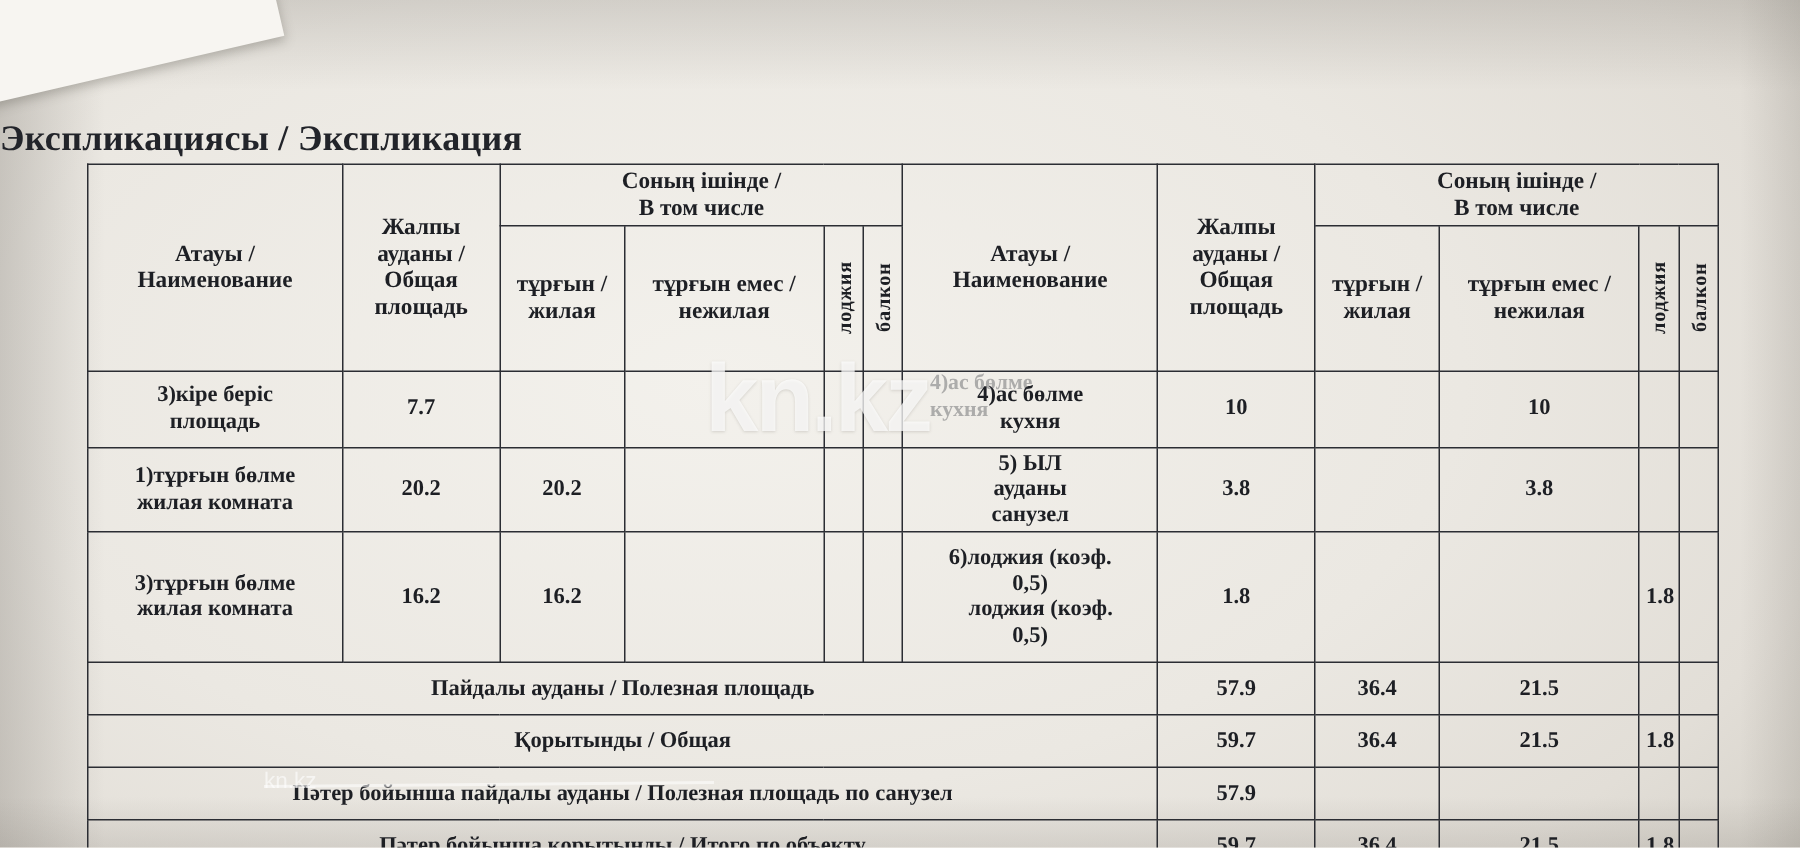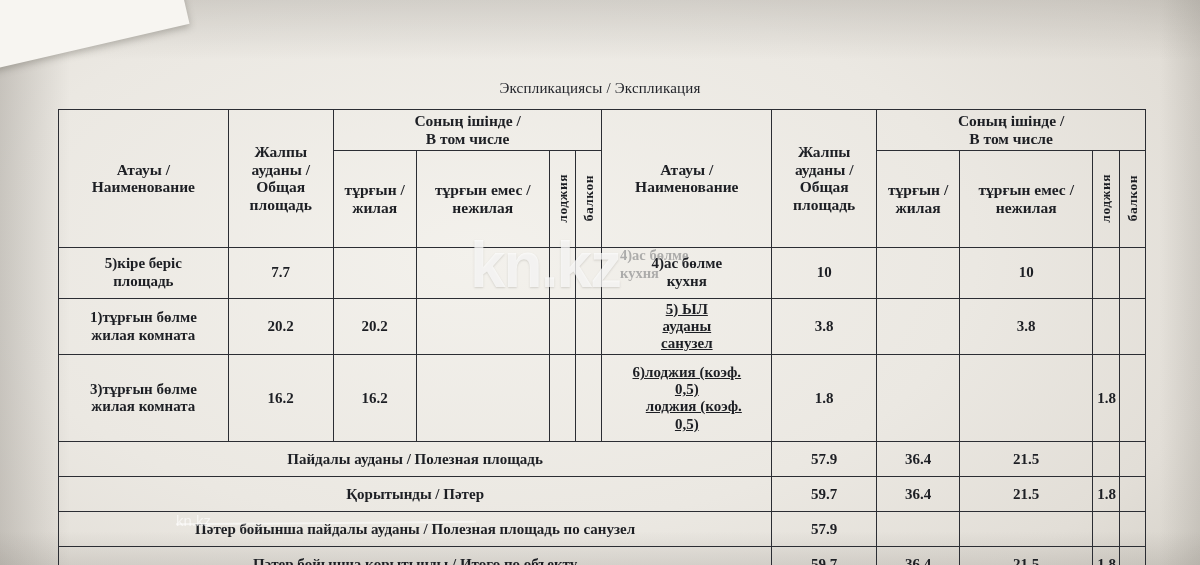--- a/index.html
+++ b/index.html
@@ -54,23 +54,23 @@
   .sheet {
     position: absolute;
     left: 0; top: 0;
     width: 1200px; height: 565px;
   }
 
   .doc-title {
     position: absolute;
     left: 0; right: 0;
     top: 80px;
-    text-align: center;
-    font-size: 15px;
-    font-weight: normal;
+    text-align: left;
+    font-size: 24px;
+    font-weight: bold;
     color: #22242a;
     letter-spacing: 0.2px;
   }
 
   .table-wrap {
     position: absolute;
     left: 58px;
     top: 109px;
     width: 1088px;
   }
@@ -102,21 +102,20 @@
   .vert {
     writing-mode: vertical-rl;
     transform: rotate(180deg);
     white-space: nowrap;
     font-size: 13.5px;
     letter-spacing: 0.5px;
     margin: 0 auto;
   }
   .small {
     font-size: 14px;
-    text-decoration: underline;
   }
   .row-tall td { height: 46px; }
   .hdr-tall th { height: 30px; }
 
   .sum-label {
     text-align: right;
     padding-right: 10px;
     font-weight: bold;
     font-size: 15.5px;
   }
@@ -258,21 +257,21 @@
           </th>
           <th>
             <div class="vert">балкон</div>
           </th>
         </tr>
       </thead>
 
       <tbody>
         <tr class="row-tall">
           <td class="name-cell">
-            <div>5)кіре беріс</div>
+            <div>3)кіре беріс</div>
             <div>площадь</div>
           </td>
           <td>7.7</td>
           <td></td>
           <td></td>
           <td></td>
           <td></td>
 
           <td class="name-cell">
             <div>4)ас бөлме</div>
@@ -335,21 +334,21 @@
         <tr>
           <td class="sum-label" colspan="7" style="height:30px">Пайдалы ауданы / Полезная площадь</td>
           <td>57.9</td>
           <td>36.4</td>
           <td>21.5</td>
           <td></td>
           <td></td>
         </tr>
 
         <tr>
-          <td class="sum-label" colspan="7" style="height:30px">Қорытынды / Пәтер</td>
+          <td class="sum-label" colspan="7" style="height:30px">Қорытынды / Общая</td>
           <td>59.7</td>
           <td>36.4</td>
           <td>21.5</td>
           <td>1.8</td>
           <td></td>
         </tr>
 
         <tr>
           <td class="sum-label" colspan="7" style="height:30px">Пәтер бойынша пайдалы ауданы / Полезная площадь по санузел</td>
           <td>57.9</td>

